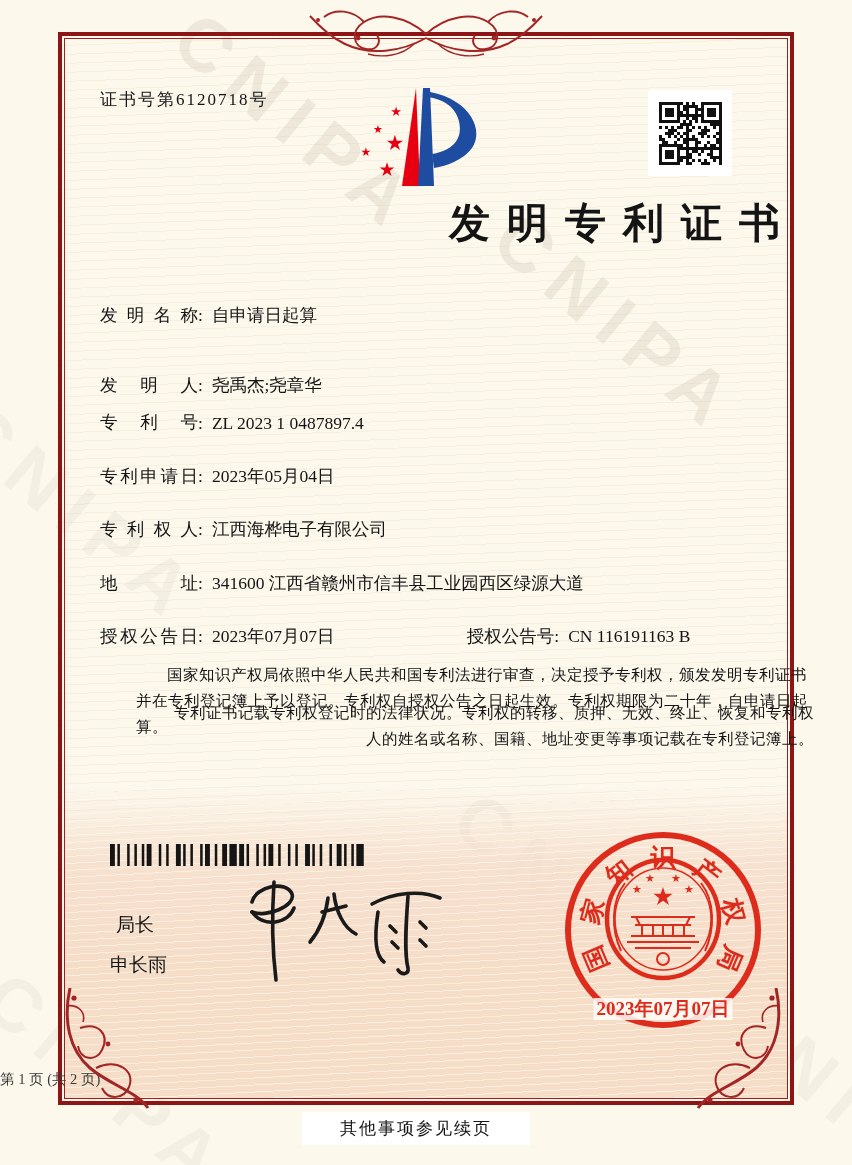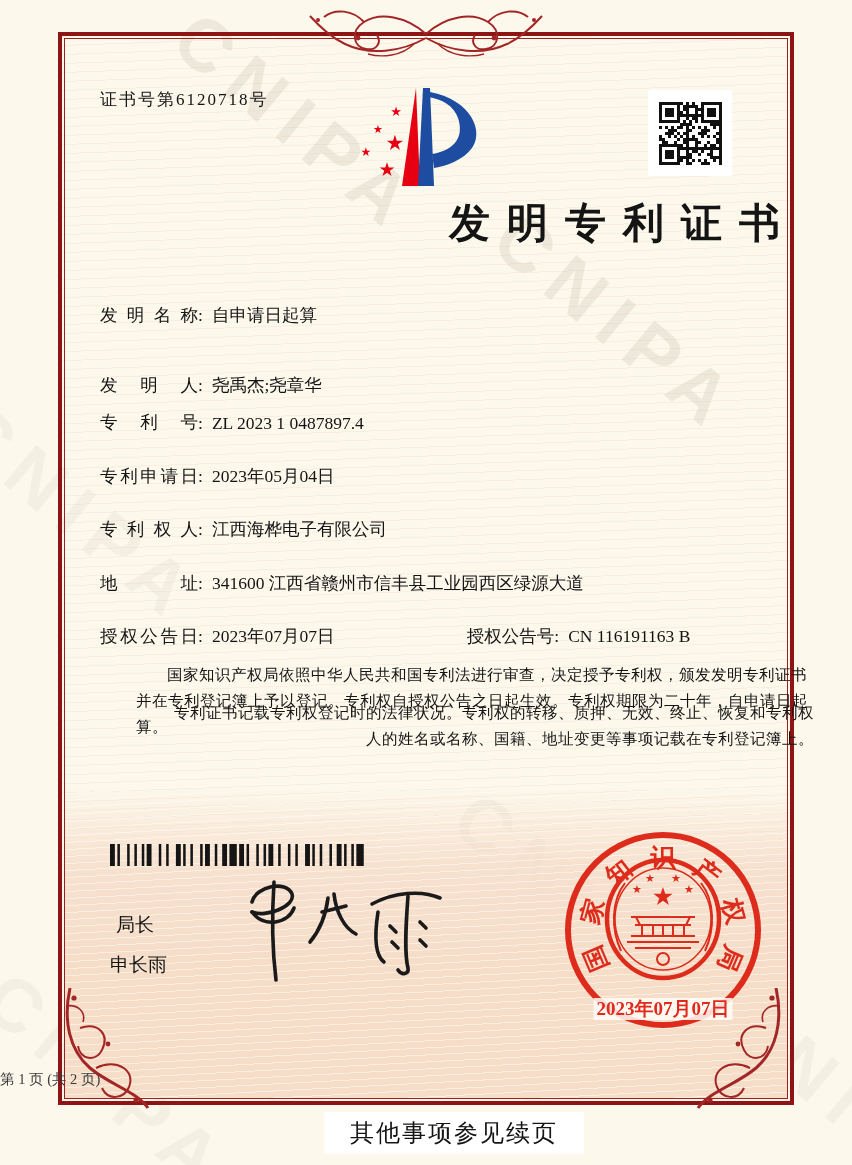--- a/index.html
+++ b/index.html
@@ -81,22 +81,22 @@
     font-family:"Liberation Serif",serif;
   }
   .seal-emblem{position:absolute;left:50%;top:46%;transform:translate(-50%,-50%);}
   .seal-date{
     position:absolute;left:50%;bottom:2px;transform:translateX(-50%);
     font-size:19px;font-weight:bold;color:#e02a1c;white-space:nowrap;
     background:rgba(255,253,248,.85);padding:0 3px;line-height:22px;
   }
 
   .pagefoot{left:0;top:1070px;width:852px;text-align:left;font-size:14.5px;color:#3a3a3a;z-index:6;}
-  .notebox{left:324px;top:1112px;background:#fff;padding:5px 26px;
-           font-size:24px;letter-spacing:2px;z-index:6;}
+  .notebox{left:302px;top:1112px;background:#fff;padding:5px 38px;
+           font-size:17px;letter-spacing:2px;z-index:6;}
 </style>
 </head>
 <body>
 
 <div class="wm" style="left:150px;top:80px;">CNIPA</div>
 <div class="wm" style="left:470px;top:280px;">CNIPA</div>
 <div class="wm light" style="left:-70px;top:470px;">CNIPA</div>
 <div class="wm light" style="left:430px;top:860px;">CNIPA</div>
 <div class="wm light" style="left:-40px;top:1040px;">CNIPA</div>
 <div class="wm light" style="left:700px;top:1060px;">CNIPA</div>

